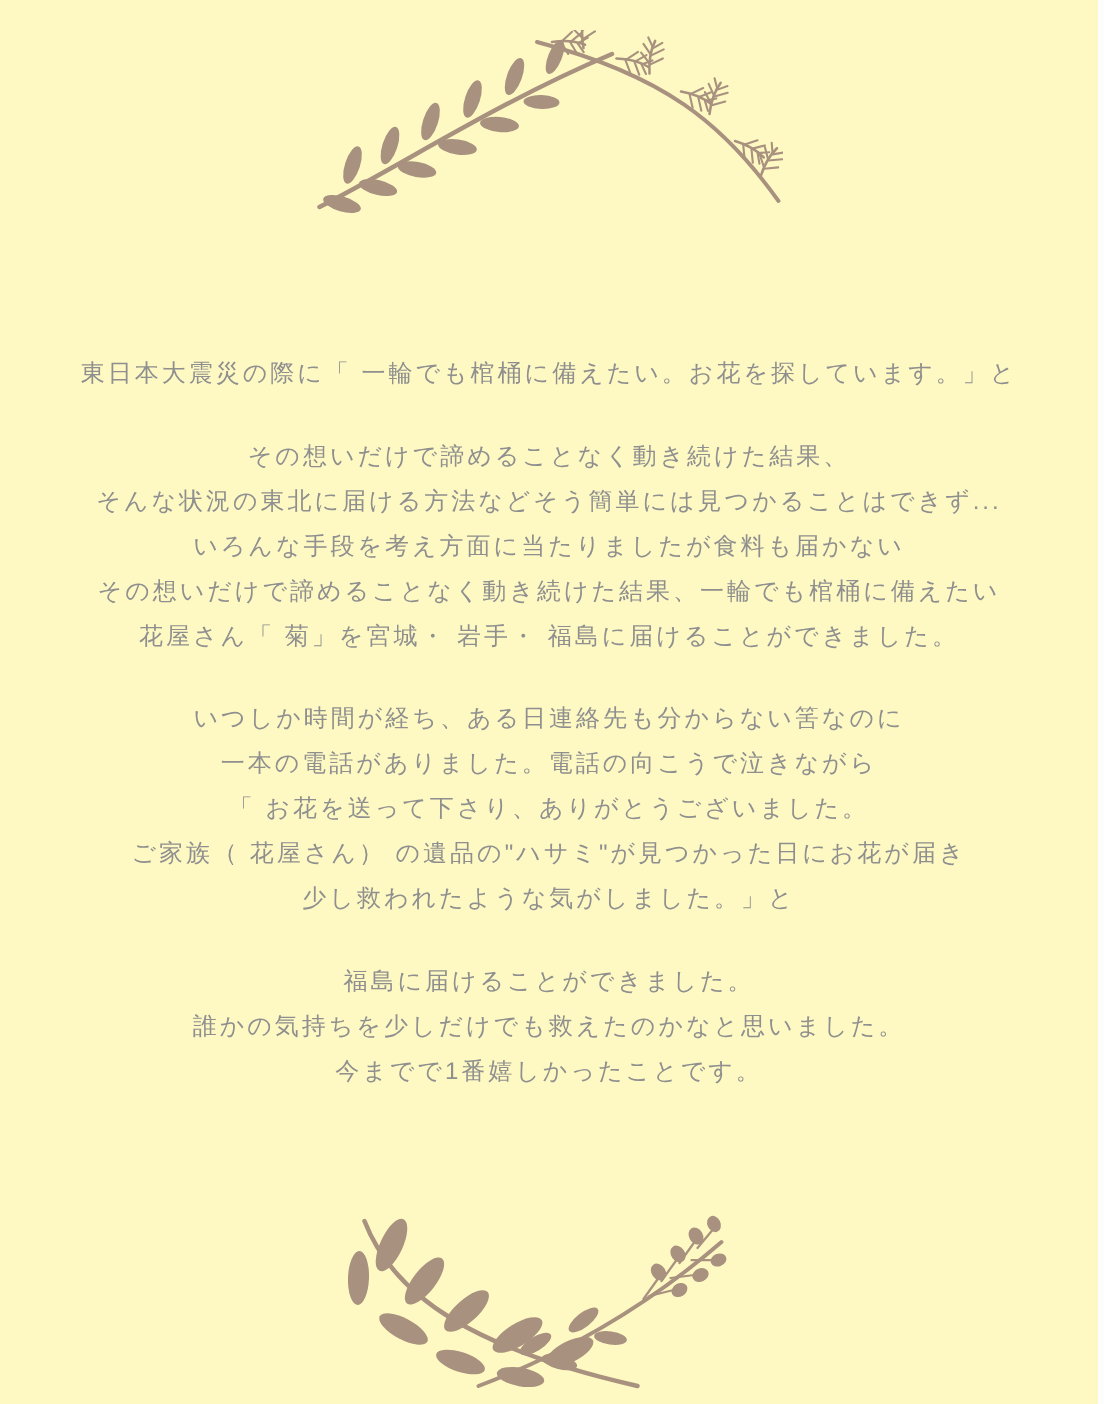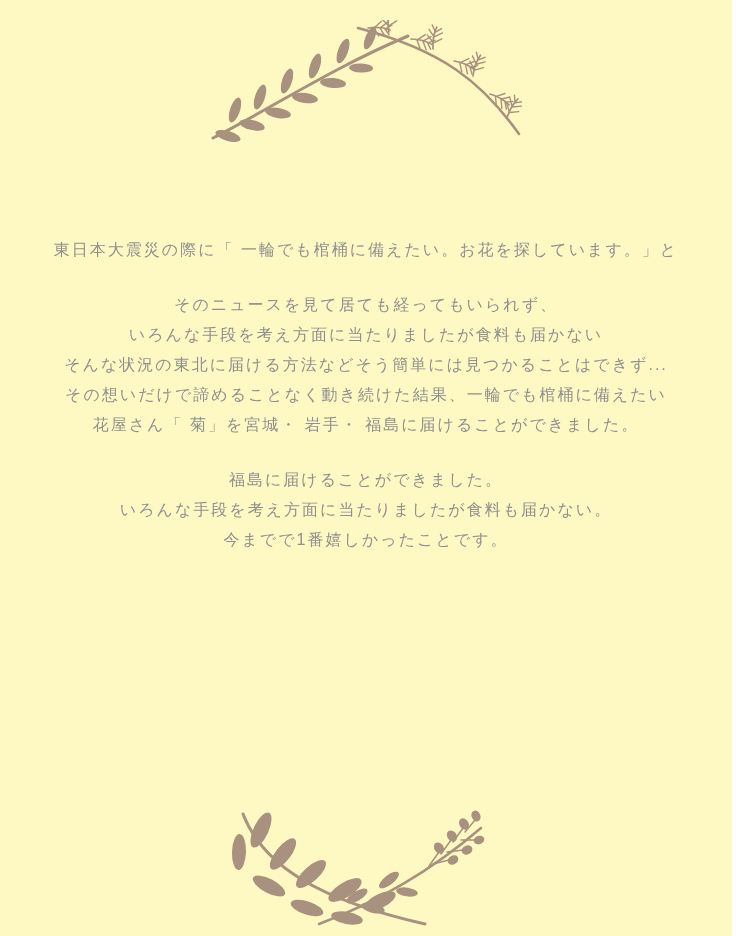--- a/index.html
+++ b/index.html
@@ -74,29 +74,36 @@
         <use href="#frond" transform="translate(158,8) rotate(100)"></use>
       </g>
     </svg>
   </div>
 
   <div class="story">
     <p class="para">
       <span class="line">東日本大震災の際に「 一輪でも棺桶に備えたい。お花を探しています。」と</span>
     </p>
     <p class="para">
-      <span class="line">そのニュースを見て居ても経ってもいられず、</span>
+      <span class="line">その想いだけで諦めることなく動き続けた結果、</span>
+      <span class="line">そんな状況の東北に届ける方法などそう簡単には見つかることはできず...</span>
       <span class="line">いろんな手段を考え方面に当たりましたが食料も届かない</span>
-      <span class="line">そんな状況の東北に届ける方法などそう簡単には見つかることはできず...</span>
       <span class="line">その想いだけで諦めることなく動き続けた結果、一輪でも棺桶に備えたい</span>
       <span class="line">花屋さん「 菊」を宮城・ 岩手・ 福島に届けることができました。</span>
     </p>
     <p class="para">
+      <span class="line">いつしか時間が経ち、ある日連絡先も分からない筈なのに</span>
+      <span class="line">一本の電話がありました。電話の向こうで泣きながら</span>
+      <span class="line">「 お花を送って下さり、ありがとうございました。</span>
+      <span class="line">ご家族（ 花屋さん） の遺品の"ハサミ"が見つかった日にお花が届き</span>
+      <span class="line">少し救われたような気がしました。」と</span>
+    </p>
+    <p class="para">
       <span class="line">福島に届けることができました。</span>
-      <span class="line">いろんな手段を考え方面に当たりましたが食料も届かない。</span>
+      <span class="line">誰かの気持ちを少しだけでも救えたのかなと思いました。</span>
       <span class="line">今までで1番嬉しかったことです。</span>
     </p>
   </div>
 
   <div class="ornament ornament-bottom">
     <svg width="302" height="122" viewBox="0 0 302 122" fill="none">
 
       <g>
         <path d="M18 6 C 38 58, 94 92, 200 116" stroke="#a8917e" stroke-width="3" stroke-linecap="round"></path>
         <g fill="#a8917e">

